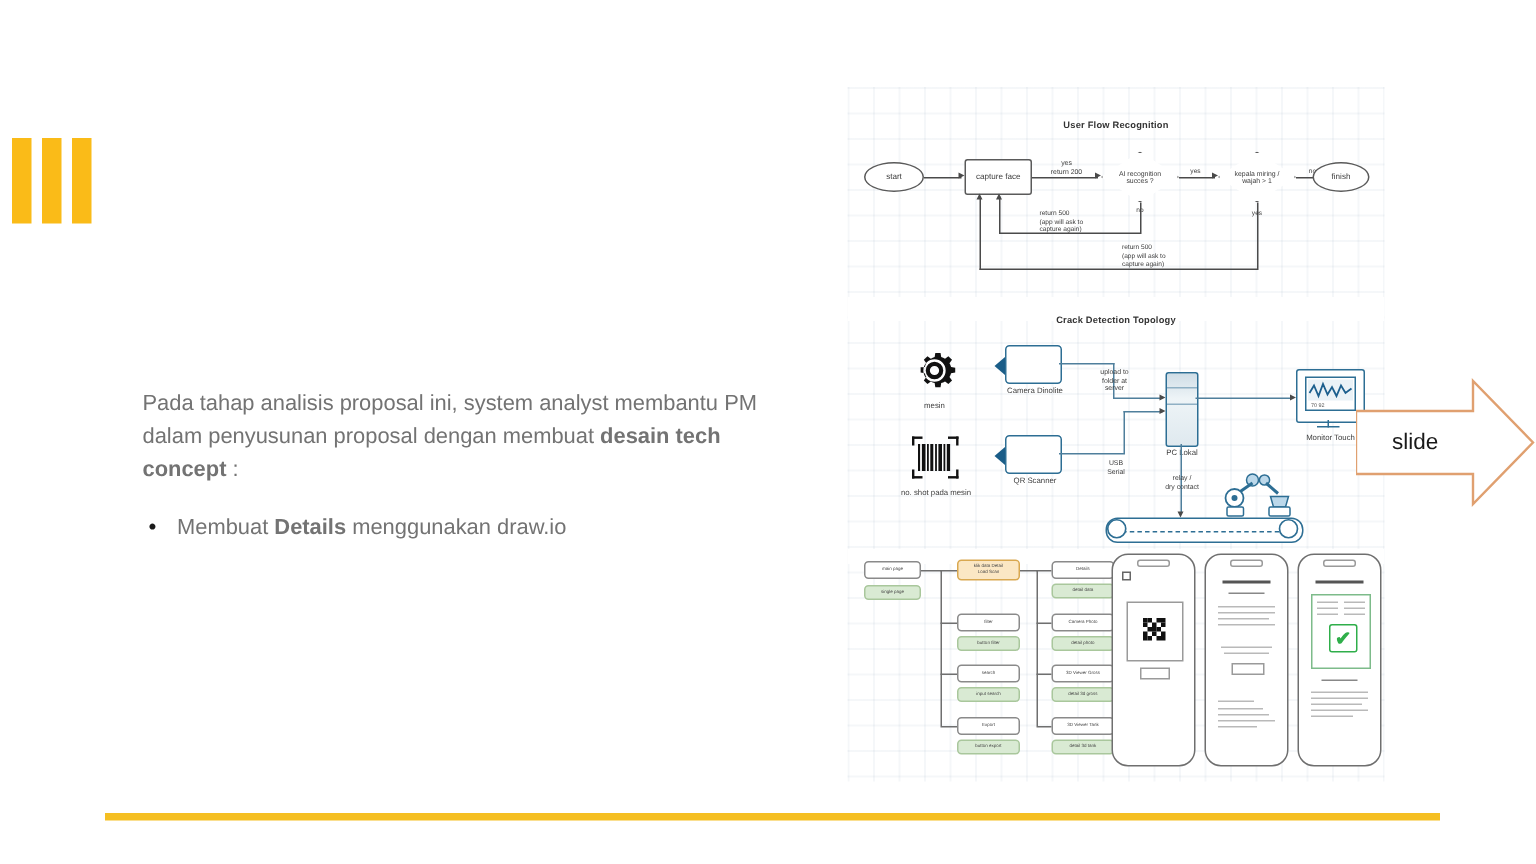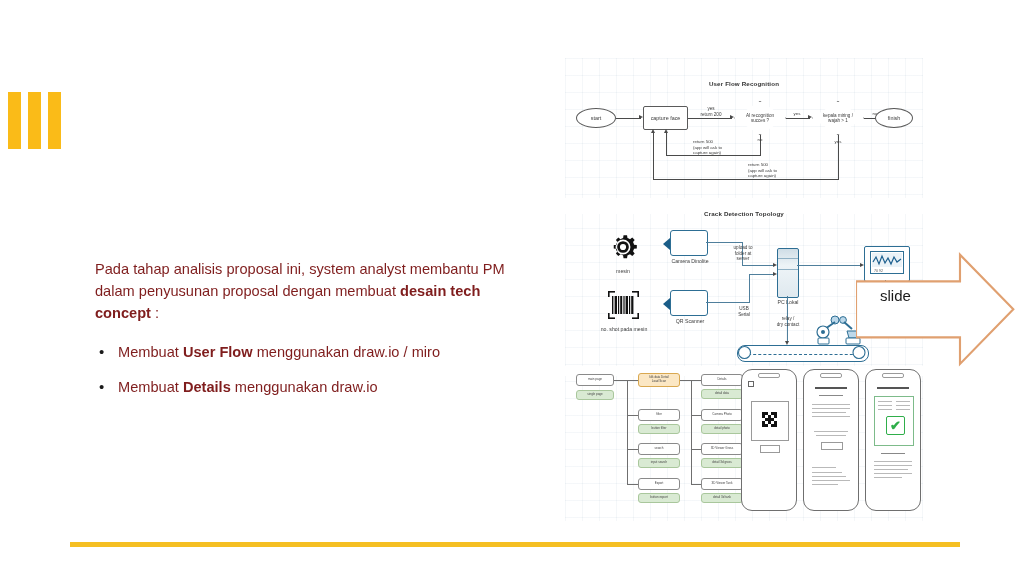--- a/index.html
+++ b/index.html
@@ -18,21 +18,21 @@
   .title-card{
     position:absolute;left:52px;top:62px;width:480px;height:105px;
     background:#fff;box-shadow:0 5px 9px rgba(0,0,0,.17);
   }
   .title-card h1{
     margin:0;position:absolute;left:42px;top:50%;transform:translateY(-52%);
     font-size:30px;font-weight:400;color:#222;letter-spacing:.1px;white-space:nowrap;
   }
 
   
-  .body-col{position:absolute;left:95px;top:258px;width:420px;color:#7f1d1d;}
+  .body-col{position:absolute;left:95px;top:258px;width:420px;color:#737373;}
   .intro{font-size:14.6px;line-height:1.52;margin:0 0 17px 0;}
   .intro b{font-weight:700;}
   ul.bullets{list-style:none;margin:0;padding:0;}
   ul.bullets li{
     position:relative;padding-left:23px;font-size:14.6px;line-height:1.5;
     margin-bottom:14px;
   }
   ul.bullets li:before{
     content:"•";position:absolute;left:4px;top:-1px;font-size:15px;color:#1a1a1a;
   }
@@ -107,21 +107,21 @@
   .ph-box{position:absolute;border:1px solid #9a9a9a;background:#fff;}
   .qr{position:absolute;display:grid;grid-template-columns:repeat(5,1fr);
       grid-template-rows:repeat(5,1fr);gap:.5px;}
   .qr i{background:#111;}
   .qr i.off{background:transparent;}
   .check{position:absolute;border:1.4px solid #2fae4a;border-radius:2px;
          display:flex;align-items:center;justify-content:center;color:#2fae4a;
          font-weight:700;}
 
   
-  .slide-arrow{position:absolute;left:856px;top:252px;width:120px;height:86px;padding-left:40px;}
+  .slide-arrow{position:absolute;left:904px;top:252px;width:120px;height:86px;}
   .slide-arrow svg{position:absolute;inset:0;}
   .slide-arrow span{
     position:absolute;left:24px;top:50%;transform:translateY(-50%);
     font-size:15px;color:#1a1a1a;
   }
 </style>
 </head>
 <body>
 
 <div class="slide">
@@ -129,21 +129,20 @@
   <div class="bars">
     <i></i>
     <i></i>
     <i></i>
   </div>
 
 
   <div class="body-col">
     <p class="intro"><span>Pada tahap analisis proposal ini, system analyst membantu PM dalam penyusunan proposal dengan membuat </span><b>desain tech concept</b><span> :</span></p>
     <ul class="bullets">
-      <li><span>Membuat </span><b>User Flow</b><span> menggunakan draw.io / miro</span></li>
       <li><span>Membuat </span><b>Details</b><span> menggunakan draw.io</span></li>
     </ul>
   </div>
 
   <div class="rule"></div>
 
   <div class="panel">
 
     <div class="sec-title" style="top:22px;">User Flow Recognition</div>
 

